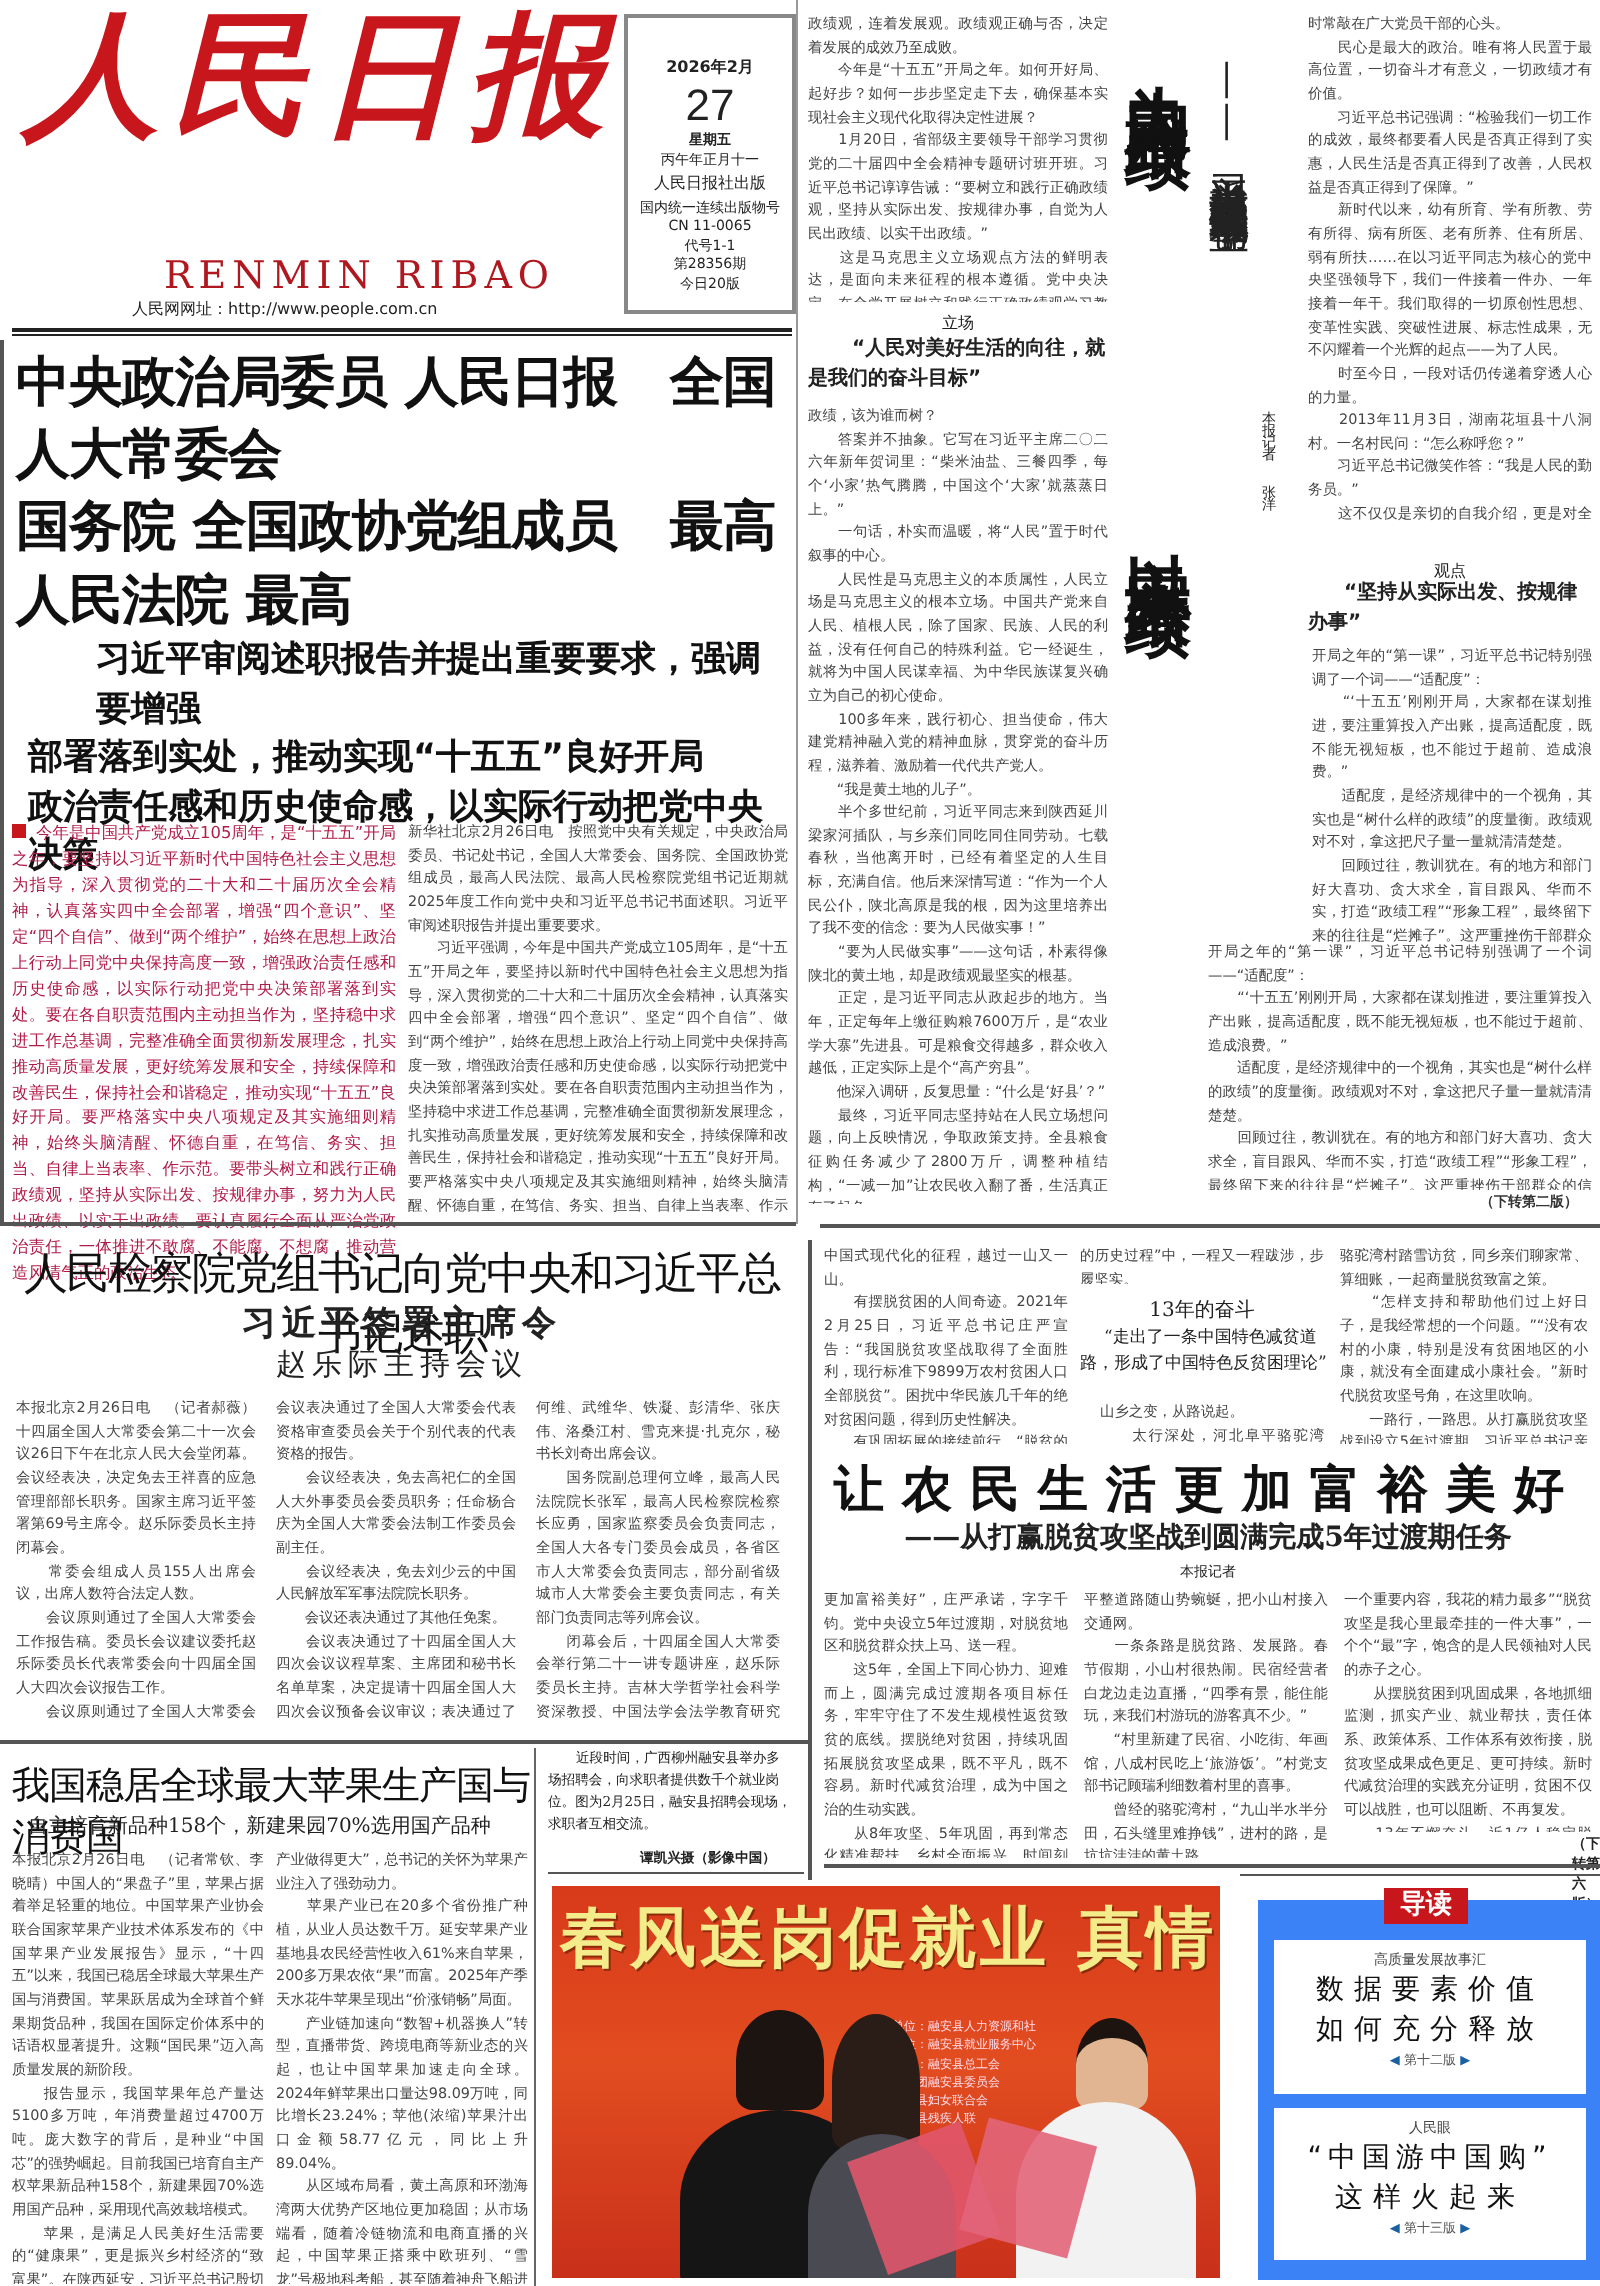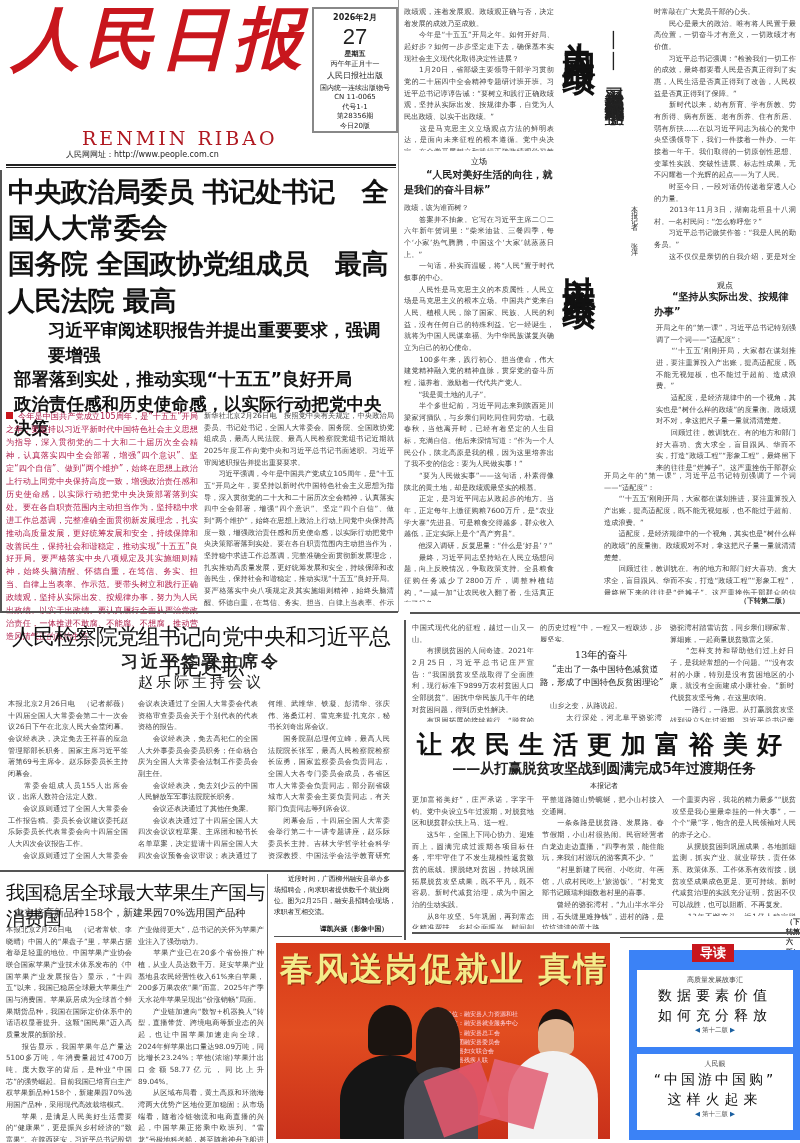--- a/index.html
+++ b/index.html
@@ -1,21 +1,21 @@
 <!DOCTYPE html>
 <html><head>
 <meta charset="utf-8">
 <style>
 *{box-sizing:border-box;margin:0;padding:0}
 body{width:800px;height:1143px;background:#fff;font-family:"DejaVu Sans",sans-serif;color:#222;overflow:hidden;position:relative}
 .abs{position:absolute}
 .masthead-logo{left:12px;top:4px;font-family:"DejaVu Serif",serif;font-size:68px;font-weight:bold;color:#c8161d;letter-spacing:6px;font-style:italic;line-height:1}
 .masthead-pinyin{left:82px;top:127px;font-size:19px;color:#b01820;letter-spacing:3px;font-family:"DejaVu Serif",serif}
 .masthead-url{left:66px;top:149px;font-size:8px;color:#222}
-.infobox{left:312px;top:7px;width:86px;height:126px;border:2px solid #888;text-align:center;font-size:7px;line-height:1.35;padding-top:4px}
+.infobox{left:312px;top:7px;width:86px;height:150px;border:2px solid #888;text-align:center;font-size:7px;line-height:1.35;padding-top:20px}
 .infobox .day{font-size:22px;line-height:1.2;font-family:"Liberation Sans",sans-serif}
 .infobox .ym{font-size:8px;font-weight:bold}
 .rule{background:#222}
 .main-head{left:8px;top:174px;width:384px;font-size:27px;font-weight:bold;line-height:1.34;color:#111;letter-spacing:-0.5px}
 .main-sub{left:14px;top:318px;width:376px;font-size:17.5px;font-weight:bold;line-height:1.4;color:#111}
 .main-sub .l1{padding-left:34px}
 .summary{left:6px;top:410px;width:192px;font-size:8.2px;line-height:1.58;color:#b01c4a;text-align:justify}
 .summary .sq{display:inline-block;width:7px;height:7px;background:#c8161d;margin-right:5px}
 .body-col{font-size:7.2px;line-height:1.62;color:#444;text-align:justify}
 .vhead{writing-mode:vertical-rl;font-weight:bold;color:#111;font-family:"DejaVu Sans",sans-serif}
@@ -49,21 +49,21 @@
   <div>CN 11-0065</div>
   <div>代号1-1</div>
   <div>第28356期</div>
   <div>今日20版</div>
 </div>
 
 <div class="abs rule" style="left:6px;top:164px;width:390px;height:2px"></div>
 <div class="abs rule" style="left:6px;top:167px;width:390px;height:1px"></div>
 
 <div class="abs main-head">
-  <div>中央政治局委员 书记处书记　全国人大常委会</div>
+  <div>中央政治局委员 人民日报　全国人大常委会</div>
   <div>国务院 全国政协党组成员　最高人民法院 最高</div>
 </div>
 <div class="abs main-sub">
   <div class="l1">习近平审阅述职报告并提出重要要求，强调要增强</div>
   <div>部署落到实处，推动实现“十五五”良好开局</div>
   <div>政治责任感和历史使命感，以实际行动把党中央决策</div>
 </div>
 <div class="abs summary">
   <span class="sq"></span><span>今年是中国共产党成立105周年，是“十五五”开局之年，要坚持以习近平新时代中国特色社会主义思想为指导，深入贯彻党的二十大和二十届历次全会精神，认真落实四中全会部署，增强“四个意识”、坚定“四个自信”、做到“两个维护”，始终在思想上政治上行动上同党中央保持高度一致，增强政治责任感和历史使命感，以实际行动把党中央决策部署落到实处。要在各自职责范围内主动担当作为，坚持稳中求进工作总基调，完整准确全面贯彻新发展理念，扎实推动高质量发展，更好统筹发展和安全，持续保障和改善民生，保持社会和谐稳定，推动实现“十五五”良好开局。要严格落实中央八项规定及其实施细则精神，始终头脑清醒、怀德自重，在笃信、务实、担当、自律上当表率、作示范。要带头树立和践行正确政绩观，坚持从实际出发、按规律办事，努力为人民出政绩、以实干出政绩。要认真履行全面从严治党政治责任，一体推进不敢腐、不能腐、不想腐，推动营造风清气正的政治生态</span>
 </div>

